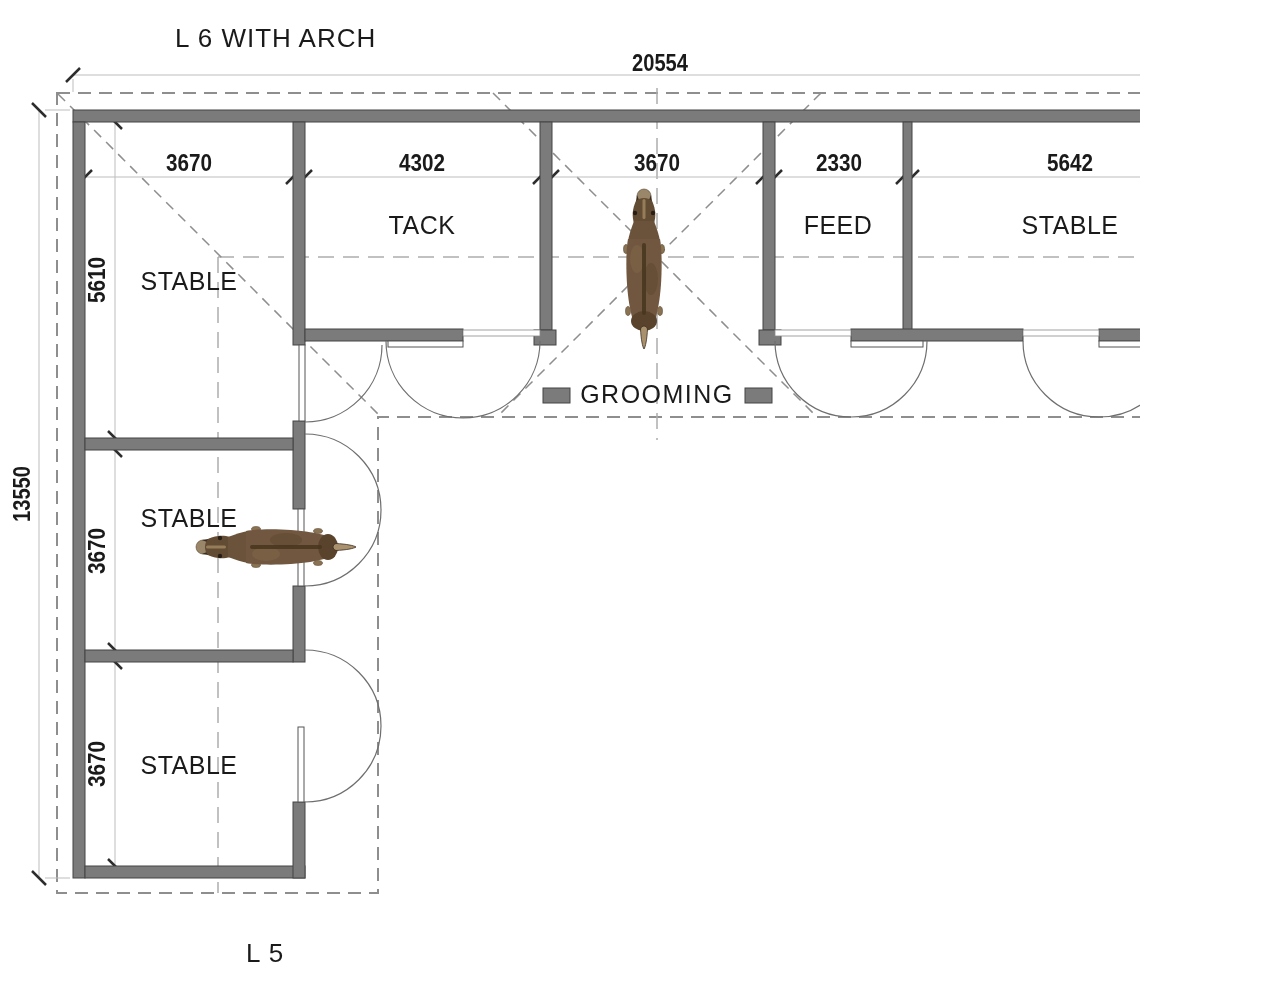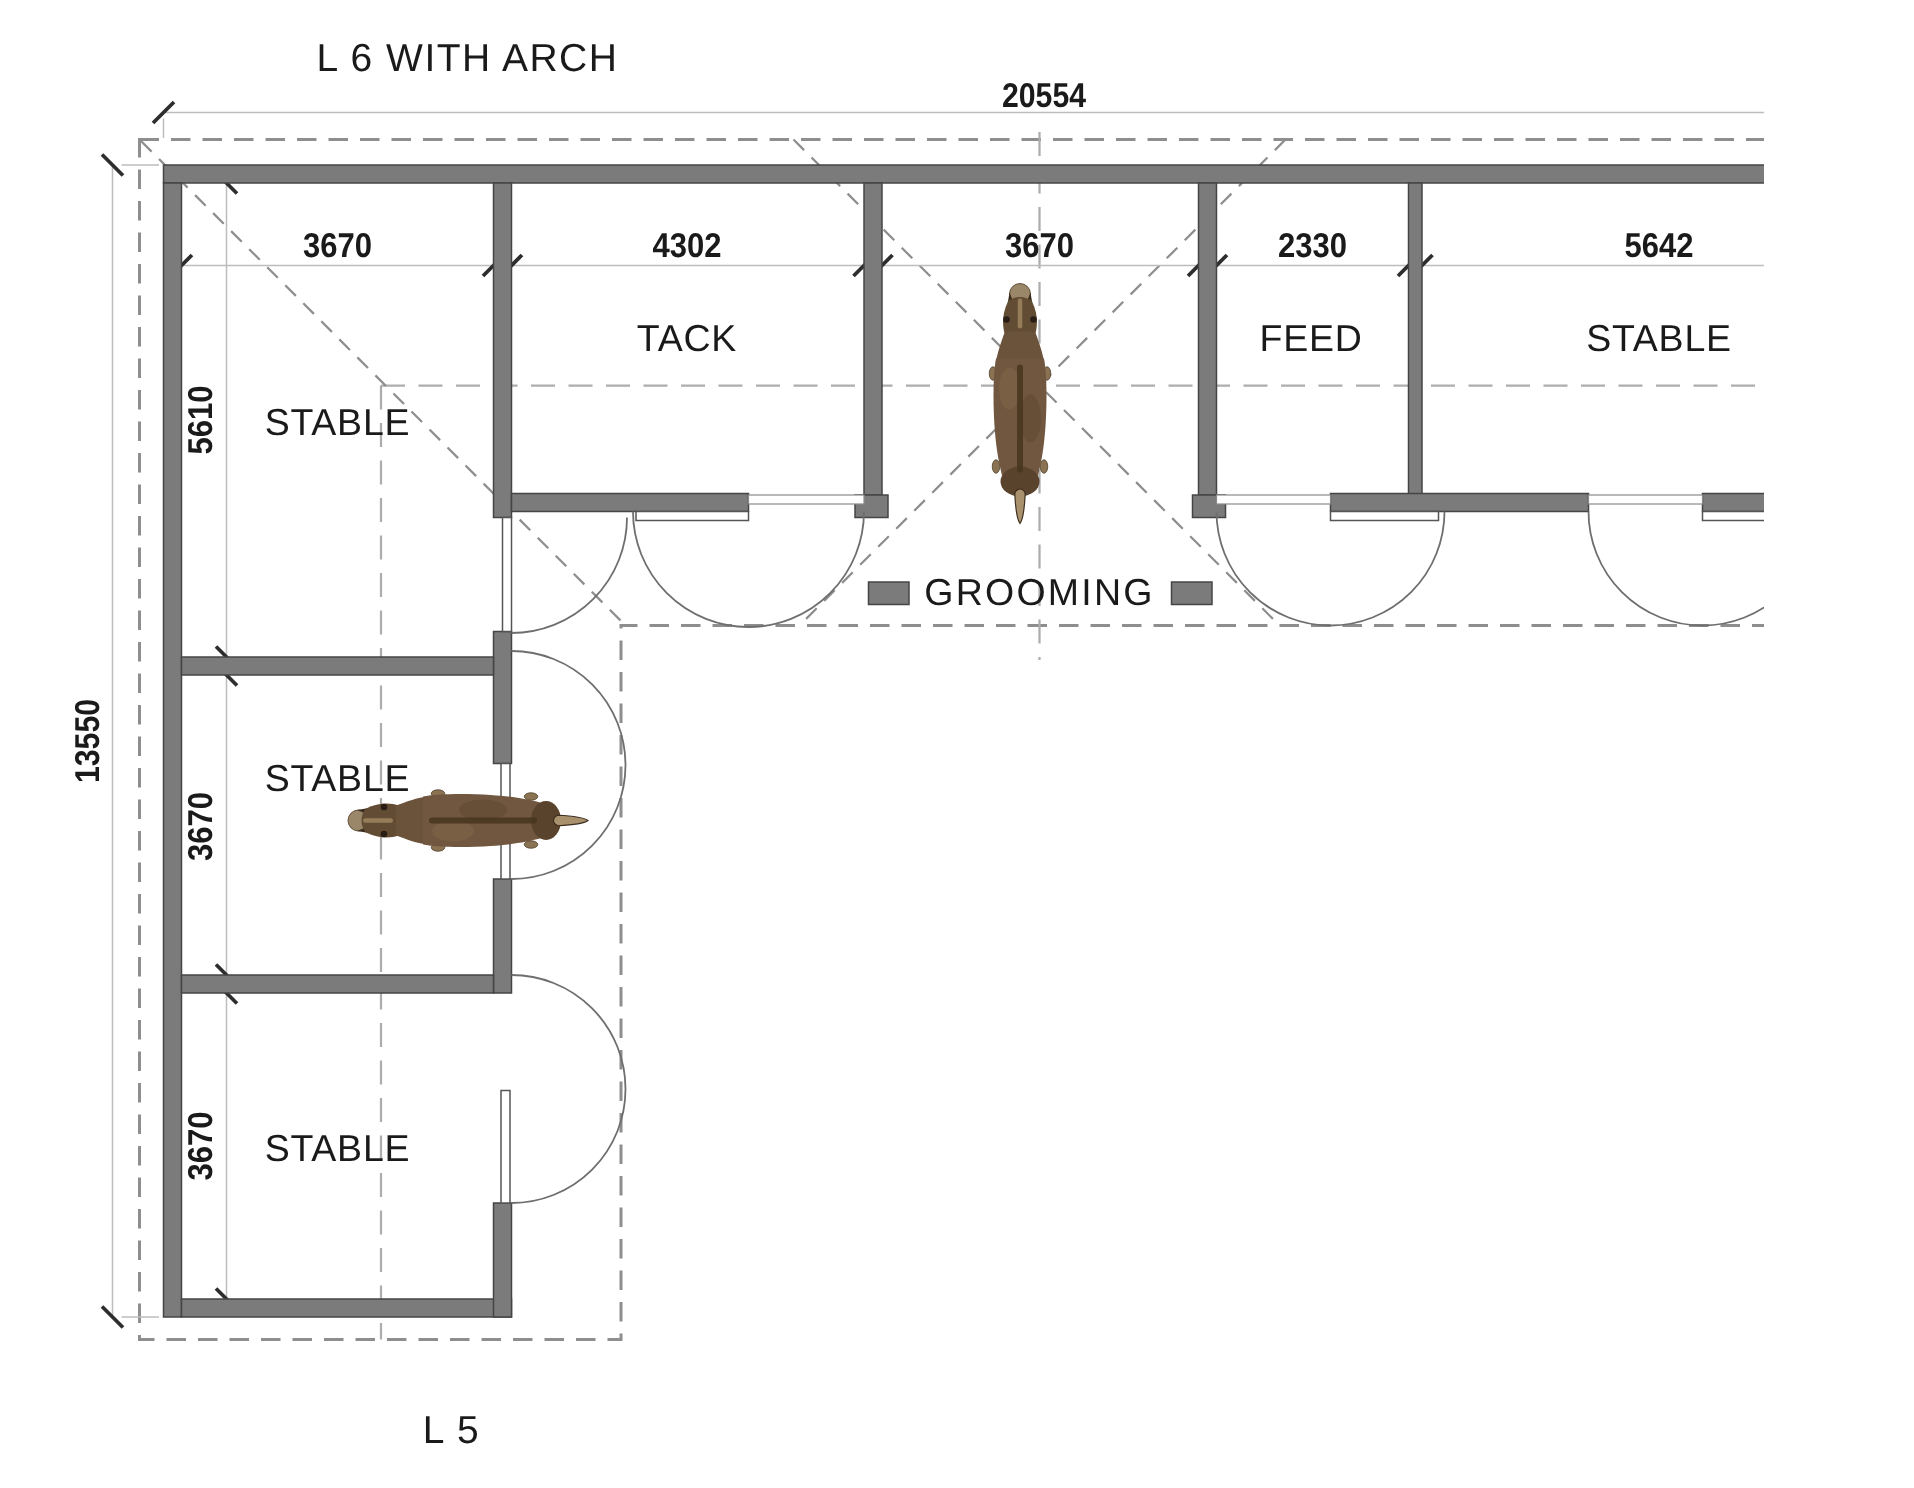--- a/index.html
+++ b/index.html
@@ -1,16 +1,16 @@
 <!DOCTYPE html>
 <html><head>
 <meta charset="utf-8">
 <style>
   html,body{margin:0;padding:0;background:#ffffff;}
-  .stage{position:relative;width:1140px;height:992px;background:#ffffff;overflow:hidden;margin-left:36px;}
+  .stage{position:relative;width:1140px;height:992px;background:#ffffff;overflow:hidden;}
   svg{display:block;}
   text{font-family:"Liberation Sans","DejaVu Sans",sans-serif;fill:#1a1a1a;}
   .title-txt{font-size:26px;letter-spacing:1px;}
   .dim-txt{font-size:23px;font-weight:700;}
   .room-txt{font-size:25px;letter-spacing:0.5px;}
   .groom-txt{font-size:25px;letter-spacing:1.5px;}
   .wall{fill:#7b7b7b;stroke:#454545;stroke-width:1;}
   .leaf{fill:#ffffff;stroke:#555555;stroke-width:1;}
   .thresh{fill:#ffffff;stroke:#8a8a8a;stroke-width:0.8;}
   .arc{fill:none;stroke:#6e6e6e;stroke-width:1.2;}

